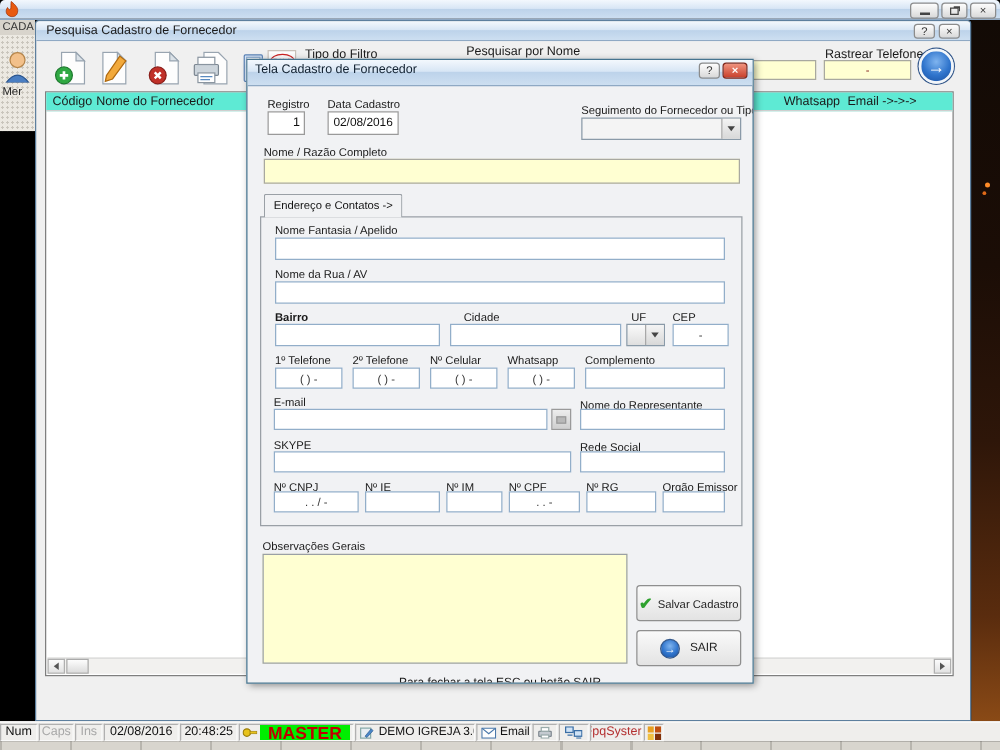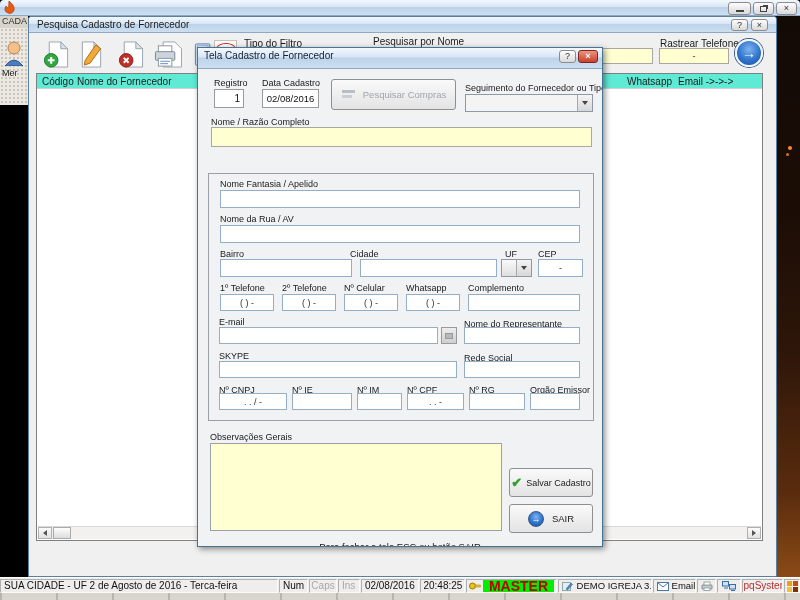--- a/index.html
+++ b/index.html
@@ -144,51 +144,43 @@
       <span class="lbl10" style="left:6px;top:2px;color:#102030;">Tela Cadastro de Fornecedor</span>
       <span class="winbtn" style="left:361px;width:17px;height:13px;line-height:11px;">?</span>
       <span class="winbtn winbtn-red" style="left:380px;width:20px;height:13px;line-height:11px;">×</span>
     </div>
 
     <span class="lbl" style="left:16px;top:30px;">Registro</span>
     <div class="inp" style="left:16px;top:41px;width:30px;height:19px;border-color:#9a9a9a;font-size:10px;text-align:right;padding:3px 3px 0 0;">1</div>
     <span class="lbl" style="left:64px;top:30px;">Data Cadastro</span>
     <div class="inp mask" style="left:64px;top:41px;width:57px;height:19px;border-color:#9a9a9a;font-size:9.5px;color:#111;">02/08/2016</div>
 
-    <div class="btn3d disabled" style="left:133px;top:31px;width:125px;height:31px;">
-      <span>
-        <svg width="16" height="12" viewBox="0 0 16 12">
-          <rect x="1" y="1" width="13" height="3" fill="#b8bec4"></rect>
-          <rect x="1" y="6" width="10" height="3" fill="#c8ced4"></rect>
-        </svg>
-      </span>
-      <span class="txt">Pesquisar Compras</span>
-    </div>
 
     <span class="lbl" style="left:267px;top:35px;">Seguimento do Fornecedor ou Tipo</span>
     <div class="combo" style="left:267px;top:46px;width:128px;height:18px;">
       <span class="cbtn">
           <i class="caret"></i>
         </span>
     </div>
 
     <span class="lbl" style="left:13px;top:69px;">Nome / Razão Completo</span>
     <div class="inp yellow" style="left:13px;top:79px;width:381px;height:20px;border-color:#a8a8a0;"></div>
 
+    <div style="position:absolute;left:13px;top:107px;height:19px;padding:3px 7px 0;background:#f1f2f4;border:1px solid #9aa0a6;border-bottom:none;border-radius:2px 2px 0 0;font-size:9px;z-index:2;">Endereço e Contatos -&gt;</div>
 
     <div style="position:absolute;left:10px;top:125px;width:386px;height:248px;border:1px solid #9aa0a6;background:#f1f2f4;z-index:1;">
       <span class="lbl" style="left:11px;top:5px;">Nome Fantasia / Apelido</span>
       <div class="inp" style="left:11px;top:16px;width:360px;height:18px;"></div>
 
       <span class="lbl" style="left:11px;top:40px;">Nome da Rua / AV</span>
       <div class="inp" style="left:11px;top:51px;width:360px;height:18px;"></div>
 
-      <span class="lbl" style="left:11px;top:75px;">Bairro</span>
+      <span class="lbl" style="left:11px;top:75px;font-weight:bold;">Bairro</span>
       <div class="inp" style="left:11px;top:85px;width:132px;height:18px;"></div>
-      <span class="lbl" style="left:141px;top:75px;">Cidade</span>
+      <span class="lbl" style="left:162px;top:75px;">Cidade</span>
       <div class="inp" style="left:151px;top:85px;width:137px;height:18px;"></div>
       <span class="lbl" style="left:296px;top:75px;">UF</span>
       <div class="combo" style="left:292px;top:85px;width:31px;height:18px;background:linear-gradient(180deg,#fafafa,#dfdfdf);">
         <span class="cbtn">
             <i class="caret"></i>
           </span>
       </div>
       <span class="lbl" style="left:329px;top:75px;">CEP</span>
       <div class="inp mask" style="left:329px;top:85px;width:45px;height:18px;">-</div>
 
@@ -239,21 +231,20 @@
     </div>
     <div class="btn3d" style="left:311px;top:456px;width:84px;height:29px;gap:8px;">
       <span style="width:16px;height:16px;border-radius:50%;background:radial-gradient(circle at 50% 35%,#7fb4ef 0%,#2f74cc 55%,#1a4f9e 100%);border:1px solid #35598c;display:flex;align-items:center;justify-content:center;color:#fff;font-size:9px;font-weight:bold;">→</span>
       <span class="txt" style="font-size:9.5px;">SAIR</span>
     </div>
 
     <div class="lbl" style="left:0;top:493px;width:100%;text-align:center;font-size:9.5px;">Para fechar a tela ESC ou botão SAIR</div>
   </div>
 
   <div class="abs" style="left:0;top:577px;width:800px;height:16px;background:#efeeec;border-top:1px solid #fff;display:flex;gap:1px;padding:0;">
-    <div class="seg" style="width:284px;">SUA CIDADE - UF  2 de Agosto de 2016 - Terca-feira</div>
     <div class="seg" style="width:30px;justify-content:center;">Num</div>
     <div class="seg" style="width:28px;justify-content:center;color:#a8a8a8;">Caps</div>
     <div class="seg" style="width:22px;justify-content:center;color:#a8a8a8;">Ins</div>
     <div class="seg" style="width:60px;justify-content:center;">02/08/2016</div>
     <div class="seg" style="width:46px;justify-content:center;">20:48:25</div>
     <div class="seg" style="width:92px;padding:0 2px;gap:2px;">
       <span>
         <svg width="12" height="10" viewBox="0 0 12 10">
           <circle cx="3.5" cy="5" r="3" fill="#e8c21a" stroke="#9a7d0a"></circle>
           <rect x="6" y="4" width="5.5" height="2" fill="#e8c21a" stroke="#9a7d0a" stroke-width="0.5"></rect>

